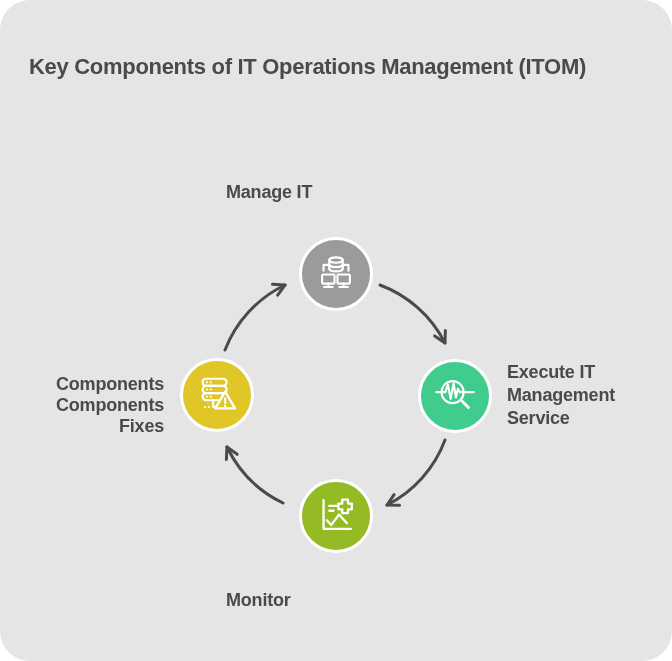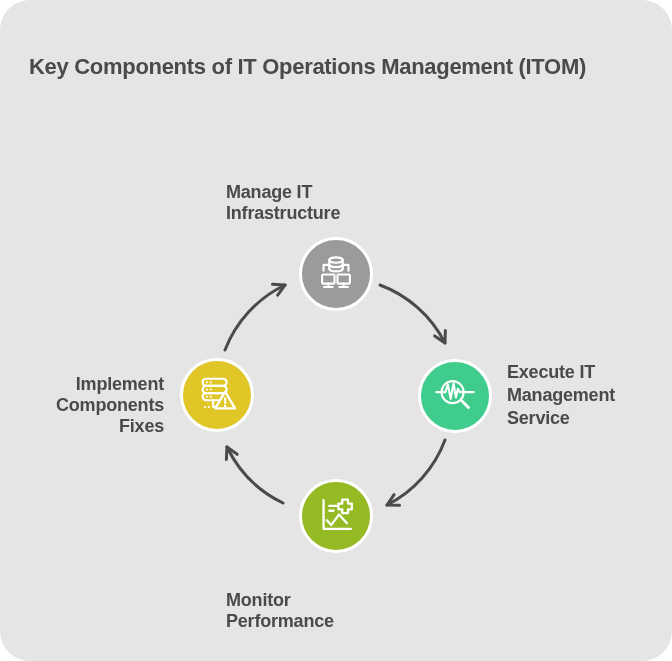--- a/index.html
+++ b/index.html
@@ -51,21 +51,20 @@
     <g fill="none" stroke-width="3" stroke-linecap="round" style="stroke: rgb(74, 74, 74);">
       <path d="M225,350 A120,120 0 0 1 285,285" marker-end="url(#ah)"></path>
       <path d="M380,285 A120,120 0 0 1 445,343" marker-end="url(#ah)"></path>
       <path d="M445,440 A120,120 0 0 1 387,505" marker-end="url(#ah)"></path>
       <path d="M283,503 A120,120 0 0 1 227,447" marker-end="url(#ah)"></path>
     </g>
   </svg>
 
   <div class="label label-top pos-label-top" style="color: rgb(74, 74, 72);">
     <div>Manage IT</div>
-    <div>Infrastructure</div>
   </div>
   <div class="circle pos-circle-top" style="background-color: rgb(155, 155, 154);">
     <svg class="icon" width="46" height="46" viewBox="0 0 48 48" stroke-width="2.2">
       <ellipse cx="24" cy="9.5" rx="7" ry="2.8"></ellipse>
       <path d="M17,9.5 V18.5 M31,9.5 V18.5"></path>
       <path d="M17,14 A7,2.8 0 0 0 31,14"></path>
       <path d="M17,18.5 A7,2.8 0 0 0 31,18.5"></path>
       <path d="M15.5,14.5 H11 V20.5"></path>
       <path d="M32.5,14.5 H37 V20.5"></path>
       <rect x="9.5" y="24.5" width="13" height="9.5" rx="1"></rect>
@@ -84,33 +83,32 @@
     <svg class="icon" width="46" height="46" viewBox="0 0 48 48" stroke-width="2.2">
       <circle cx="21.5" cy="20" r="11.5"></circle>
       <path d="M4.5,20 H10 M33,20 H43.5"></path>
       <polyline points="10,20 14,20 16.5,12 19.5,27 22.5,11 25,25.5 27,16.5 29,20 33,20"></polyline>
       <path d="M30.5,28.5 L38,36" stroke-width="3"></path>
     </svg>
   </div>
 
   <div class="label label-bottom pos-label-bottom" style="color: rgb(74, 74, 72); margin-top: 26px;">
     <div>Monitor</div>
-    <div>Performance</div>
   </div>
   <div class="circle pos-circle-bottom" style="background-color: rgb(148, 187, 35);">
     <svg class="icon" width="46" height="46" viewBox="0 0 48 48" stroke-width="2.4">
       <path d="M11,7.5 V37.5 H39.5"></path>
       <path d="M17,13.5 H24.5 M17,18.5 H21.5"></path>
       <path d="M30.5,7 h6 v4 h4 v6 h-4 v4 h-6 v-4 h-4 v-6 h4 Z"></path>
       <polyline points="14.5,28.5 19,33.5 27,22.5 35.5,31.5"></polyline>
     </svg>
   </div>
 
   <div class="label label-left pos-label-left" style="color: rgb(74, 74, 72);">
-    <div>Implement</div>
+    <div>Components</div>
     <div>Components Fixes</div>
   </div>
   <div class="circle pos-circle-left" style="background-color: rgb(224, 198, 39);">
     <svg class="icon" width="46" height="46" viewBox="0 0 48 48" stroke-width="2.2">
       <rect x="9" y="7" width="25" height="7.5" rx="3.6"></rect>
       <rect x="9" y="14.5" width="25" height="7.5" rx="3.6"></rect>
       <rect x="9" y="22" width="25" height="7.5" rx="3.6"></rect>
       <g fill="#FFFFFF" stroke="none">
         <circle cx="13.5" cy="10.75" r="1.15"></circle>
           <circle cx="17.5" cy="10.75" r="1.15"></circle>

